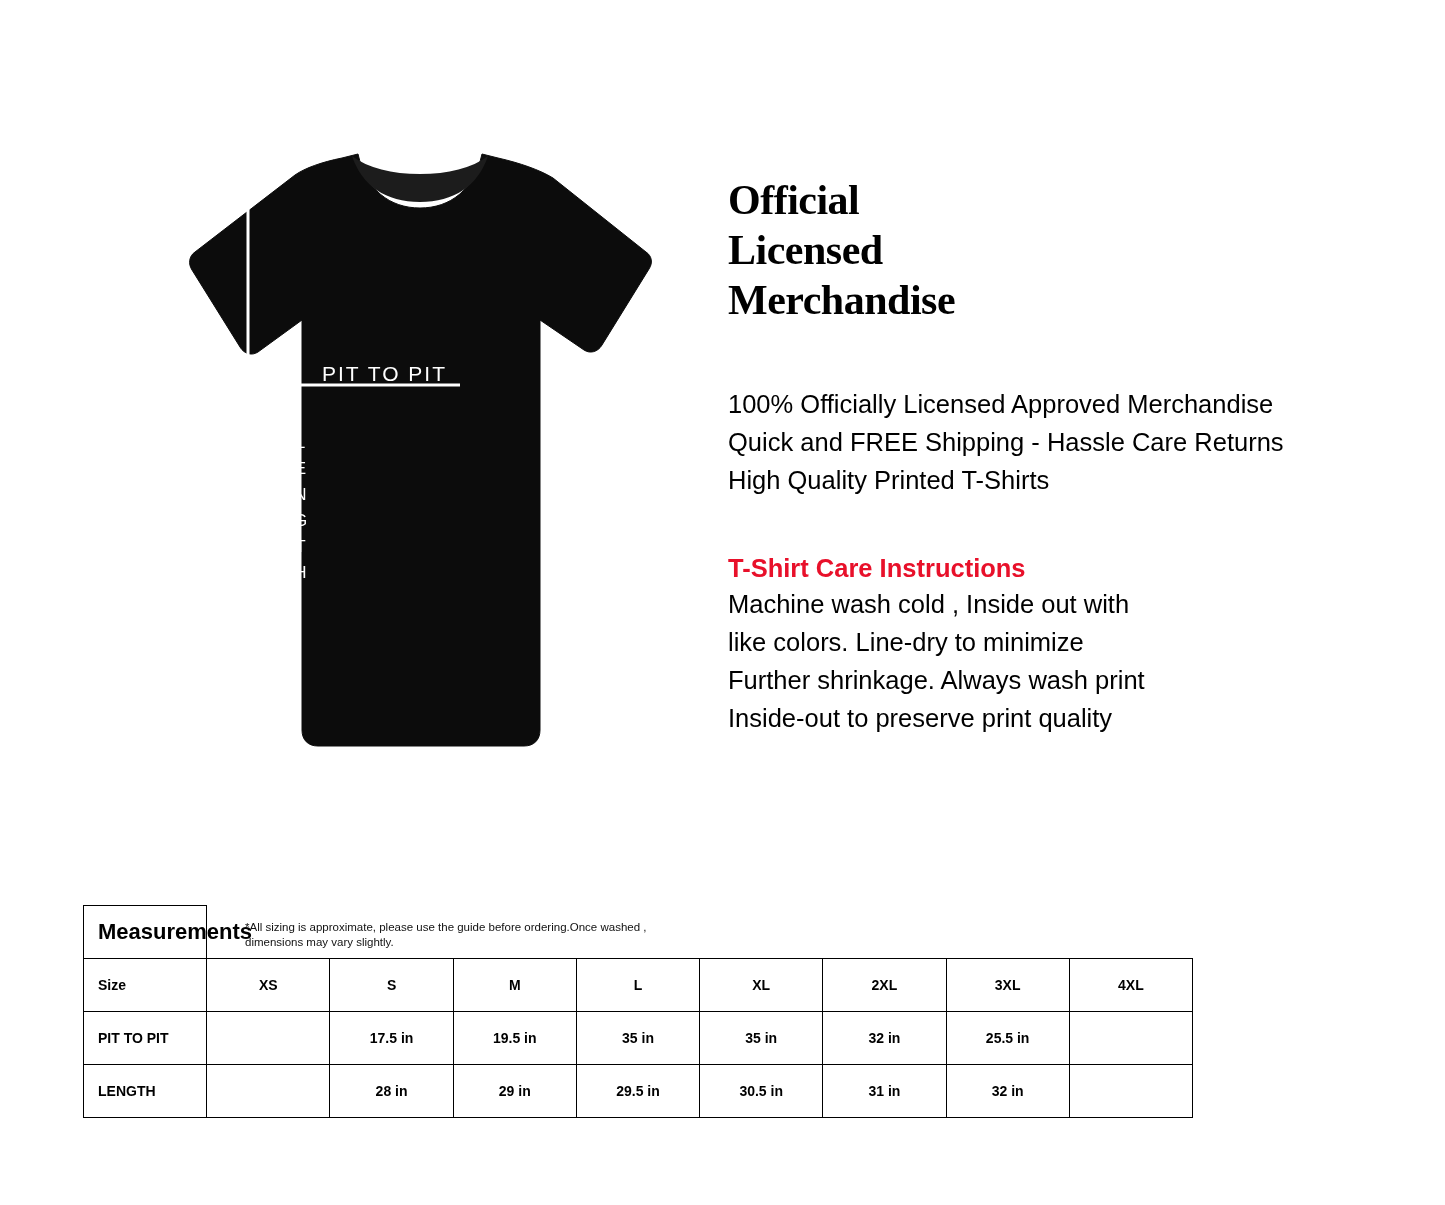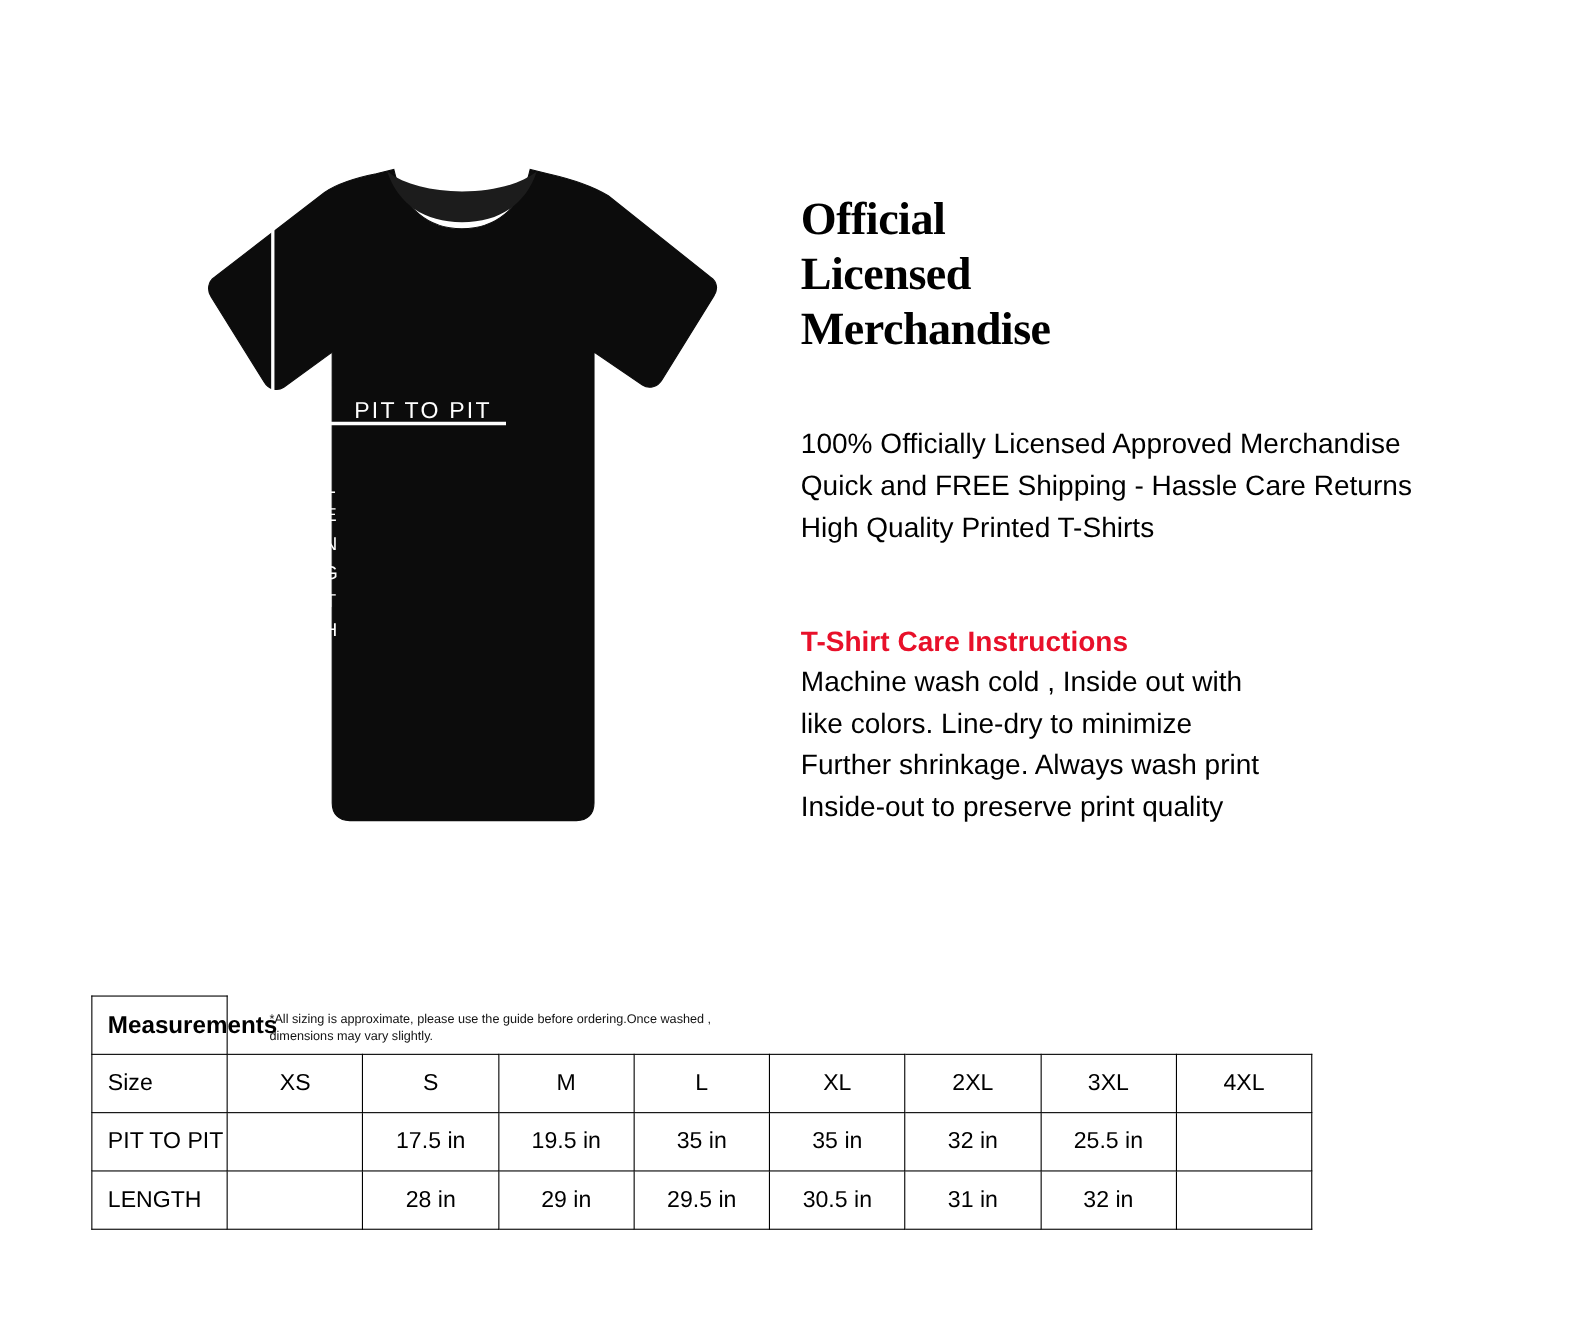--- a/index.html
+++ b/index.html
@@ -74,21 +74,21 @@
     line-height: 50px;
     letter-spacing: -0.5px;
     margin: 0;
   }
   #bullets {
     margin-top: 60px;
     font-size: 25.5px;
     line-height: 38px;
   }
   #care-title {
-    margin-top: 68px;
+    margin-top: 52px;
     color: #e8102a;
     font-weight: bold;
     font-size: 25.5px;
     line-height: 34px;
   }
   #care-body {
     font-size: 25.5px;
     line-height: 38px;
   }
 
@@ -100,22 +100,22 @@
     width: 1110px;
   }
   table#size-table {
     border-collapse: collapse;
     width: 1110px;
     table-layout: fixed;
   }
   table#size-table td, table#size-table th {
     border: 1.5px solid #000;
     height: 52px;
-    font-size: 21px;
-    font-weight: normal;
+    font-size: 14px;
+    font-weight: bold;
     text-align: center;
     padding: 0;
   }
   table#size-table .rowhead {
     text-align: left;
     padding-left: 14px;
     width: 227px;
   }
   table#size-table .title-cell {
     text-align: left;

